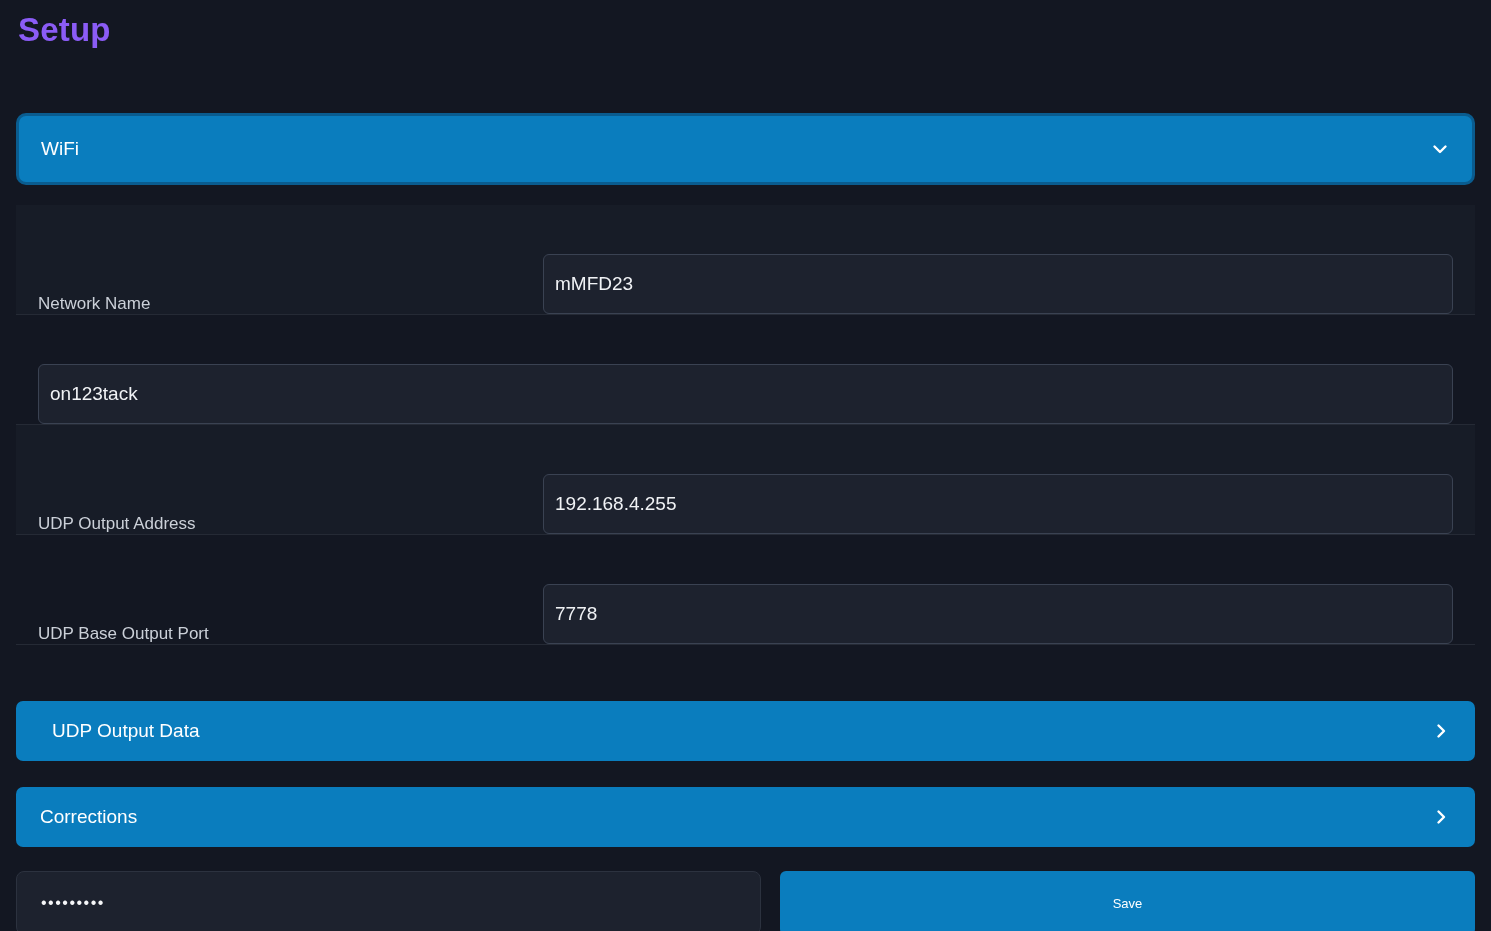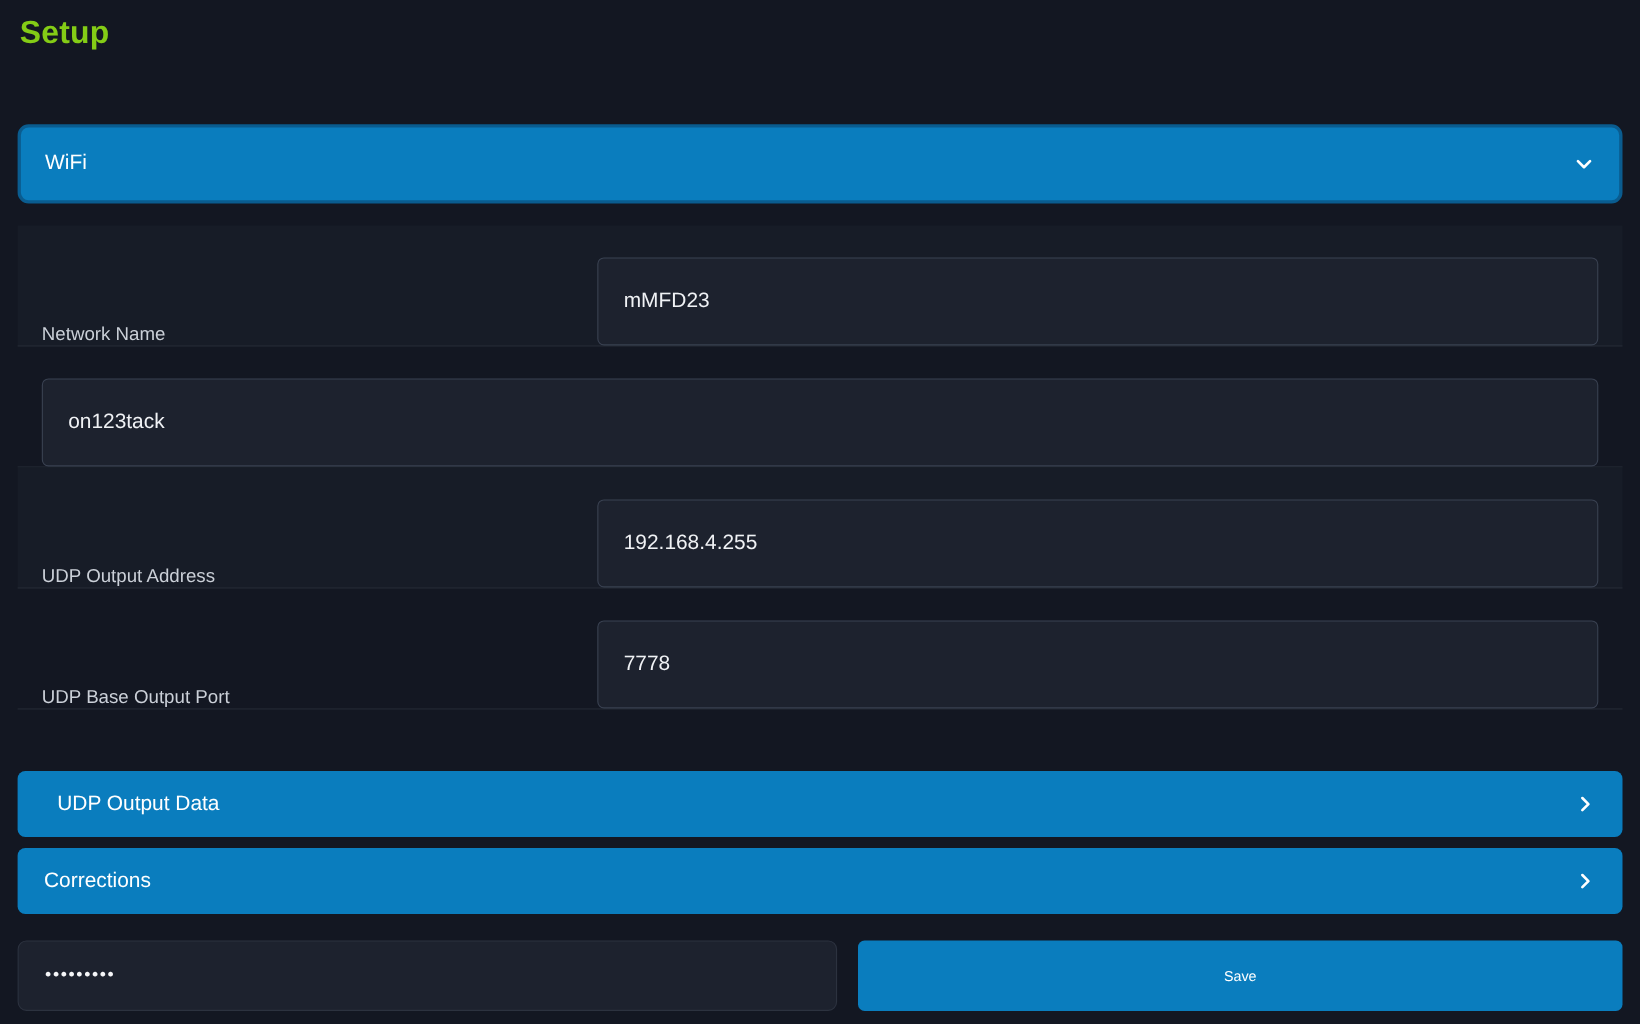--- a/index.html
+++ b/index.html
@@ -6,23 +6,23 @@
   html, body { width: 1491px; height: 931px; }
   body {
     background: #131722;
     font-family: "Liberation Sans", sans-serif;
     color: #f0f2f5;
     overflow: hidden;
   }
   .page { padding: 8px 16px 0 16px; width: 100%; height: 100%; }
 
   h1.title {
-    font-size: 29px;
+    font-size: 33px;
     font-weight: 700;
-    color: #84cc16;
+    color: #8b5cf6;
     letter-spacing: 0.2px;
     margin: 2px 0 0 2px;
     line-height: 40px;
   }
 
   
   .accordion {
     width: 100%;
     display: flex;
     align-items: center;
@@ -58,33 +58,33 @@
     border-bottom: 1px solid #252a35;
   }
   .row.striped { background: #171c27; }
   .row label {
     flex: 0 0 505px;
     font-size: 17px;
     color: #cbd0d8;
   }
   .row input {
     flex: 1;
-    height: 80px;
+    height: 60px;
     background: #1d222e;
     border: 1px solid #3a4252;
     border-radius: 6px;
-    padding: 0 23px;
+    padding: 0 11px;
     color: #f0f2f5;
     font-size: 19px;
     font-family: "Liberation Sans", sans-serif;
     outline: none;
   }
 
   .nav-bar-1 { margin-top: 56px; padding-left: 36px; }
-  .nav-bar-2 { margin-top: 10px; }
+  .nav-bar-2 { margin-top: 26px; }
 
   
   .footer {
     margin-top: 24px;
     display: flex;
     gap: 19px;
   }
   .footer .pw {
     flex: 1;
     height: 64px;

